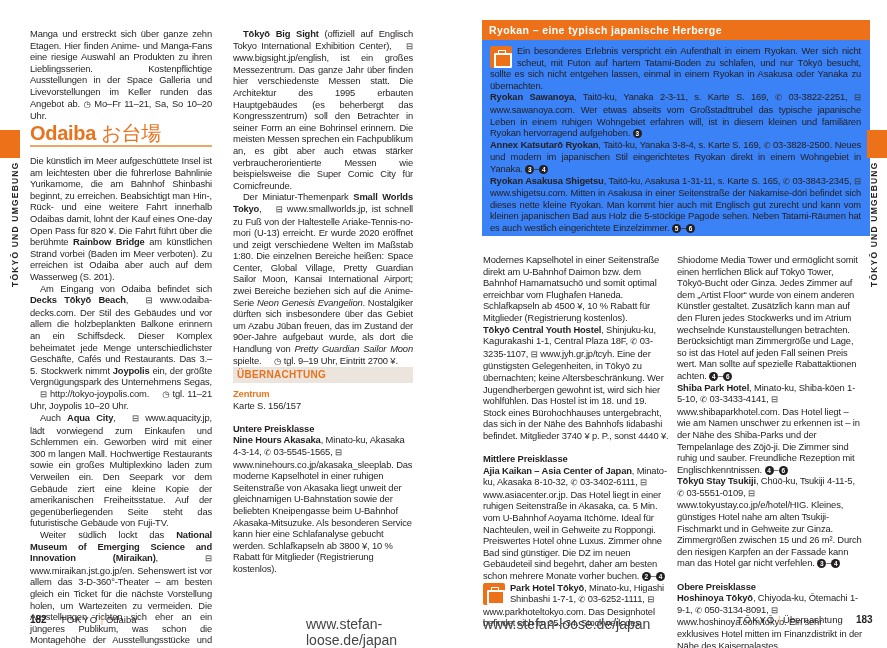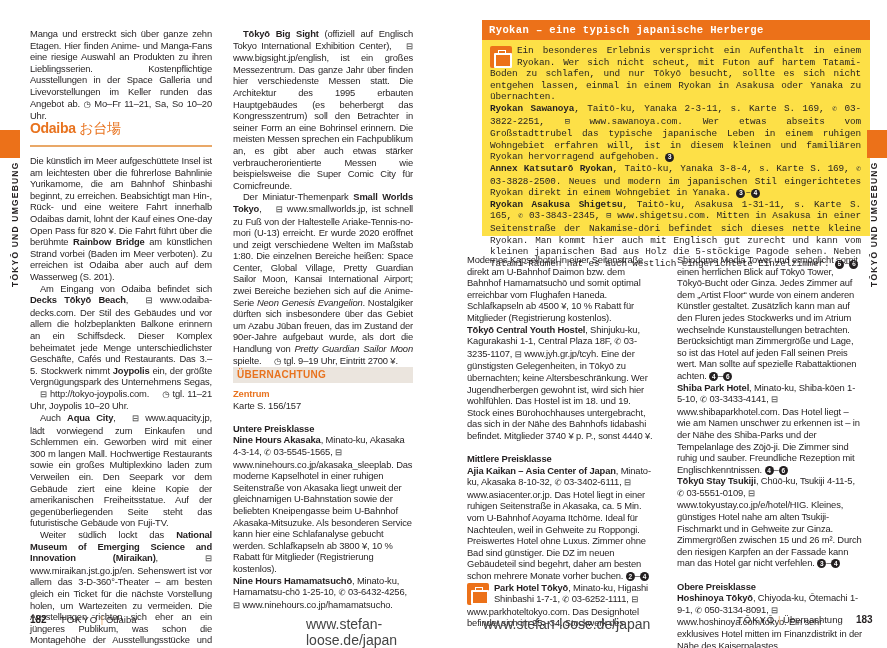--- a/index.html
+++ b/index.html
@@ -8,29 +8,29 @@
   .page { position: absolute; top: 0; height: 648px; }
   .col { position: absolute; font-family: Liberation Sans, sans-serif; font-size: 9.4px; line-height: 11.6px; text-align: justify; letter-spacing: -0.15px; }
   .col p { margin: 0; }
   .col p.indent { text-indent: 10px; }
   .col .gap { height: 11.6px; }
   .col.left { text-align: left; }
   b { font-weight: bold; }
   i { font-style: italic; }
   .icon-glyph { display: inline-block; font-size: 8.5px; color: #333; }
   .numdot { display: inline-block; width: 9px; height: 9px; border-radius: 50%; background: #231f20; color: #fff; font-size: 6.5px; line-height: 9px; text-align: center; font-weight: bold; vertical-align: 0px; }
-  .h-section { position: absolute; font-family: "Liberation Sans", sans-serif; font-weight: bold; color: #e8731f; font-size: 14px; letter-spacing: -0.3px; }
+  .h-section { position: absolute; font-family: "Liberation Sans", sans-serif; font-weight: bold; color: #e8731f; font-size: 20px; letter-spacing: -0.3px; }
   .h-section .jp { font-weight: normal; color: #e8731f; }
   .h-rule { position: absolute; height: 1.5px; background: #e9a868; }
   .side-tab { position: absolute; width: 20px; height: 28px; background: #ec7119; }
   .side-label { position: absolute; font-family: "Liberation Sans", sans-serif; font-weight: bold; font-size: 8.5px; letter-spacing: 1.2px; color: #231f20; transform-origin: left top; white-space: nowrap; }
   .sub-band { position: absolute; background: #ebe5de; height: 16px; }
   .sub-band span { position: absolute; left: 4px; top: 2px; font-weight: bold; color: #e8731f; font-size: 10px; letter-spacing: 0.3px; }
   .orange-sub { color: #e8731f; font-weight: bold; }
-  .box { position: absolute; background: #fde047; font-family: Liberation Mono, monospace; }
+  .box { position: absolute; background: #3b82f6; }
   .box-head { position: absolute; left: 0; top: 0; right: 0; height: 20px; background: #ec7119; color: #fff; font-weight: bold; font-size: 10.5px; letter-spacing: 0.4px; padding: 4px 7px; }
   .box-body { position: absolute; left: 8px; right: 9px; top: 25px; font-size: 9.4px; line-height: 11.6px; text-align: justify; letter-spacing: -0.15px; }
   .suitcase { float: left; width: 22px; height: 22px; background: #ec7119; border-radius: 2px; margin: 1px 5px 0 0; position: relative; }
   .suitcase::before { content: ""; position: absolute; left: 4px; top: 7px; width: 14px; height: 11px; border: 2px solid #fff; border-radius: 1px; }
   .suitcase::after { content: ""; position: absolute; left: 8px; top: 4px; width: 6px; height: 4px; border: 1.5px solid #fff; border-bottom: none; }
   .footer { position: absolute; font-size: 9.5px; color: #231f20; white-space: nowrap; }
   .footer .pnum { font-weight: bold; font-size: 10px; }
   .footer .sep { color: #e9a868; }
   .footer .title { letter-spacing: 1px; }
   .url-foot { position: absolute; font-size: 14px; color: #444; }
@@ -68,21 +68,20 @@
   <div class="sub-band" style="left:233px;top:367px;width:180px;">
     <span>ÜBERNACHTUNG</span>
   </div>
 
   <div class="col left" style="left:233px;top:388px;width:180px;">
     <p class="orange-sub">Zentrum</p>
     <p>Karte S. 156/157</p>
     <div class="gap"></div>
     <p><b>Untere Preisklasse</b></p>
     <p><b>Nine Hours Akasaka</b><span>, Minato-ku, Akasaka 4-3-14, </span><span class="icon-glyph">✆</span> <span>03-5545-1565</span>, <span class="icon-glyph">⊟</span> <span>www.ninehours.co.jp/akasaka_sleeplab</span><span>. Das moderne Kapselhotel in einer ruhigen Seitenstraße von Akasaka liegt unweit der gleichnamigen U-Bahnstation sowie der beliebten Kneipengasse beim U-Bahnhof Akasaka-Mitsuzuke. Als besonderen Service kann hier eine Schlafanalyse gebucht werden. Schlafkapseln ab 3800 ¥, 10 % Rabatt für Mitglieder (Registrierung kostenlos).</span></p>
-    <p><b>Nine Hours Hamamatsuchō</b><span>, Minato-ku, Hamamatsu-chō 1-25-10, </span><span class="icon-glyph">✆</span> <span>03-6432-4256</span>, <span class="icon-glyph">⊟</span> <span>www.ninehours.co.jp/hamamatsucho</span><span>.</span></p>
   </div>
 
   <div class="footer" style="left:30px;top:614px;">
     <span class="pnum">182</span>
     &nbsp;&nbsp;&nbsp;
     <span class="title">TŌKYŌ</span>
     <span class="sep">|</span>
     <span>Odaiba</span>
   </div>
   <div class="url-foot" style="left:306px;top:616px;">www.stefan-loose.de/japan</div>
@@ -96,21 +95,21 @@
       <p><span class="suitcase"></span><span>Ein besonderes Erlebnis verspricht ein Aufenthalt in einem Ryokan. Wer sich nicht scheut, mit Futon auf hartem Tatami-Boden zu schlafen, und nur Tōkyō besucht, sollte es sich nicht entgehen lassen, einmal in einem Ryokan in Asakusa oder Yanaka zu übernachten.</span></p>
       <p><b>Ryokan Sawanoya</b><span>, Taitō-ku, Yanaka 2-3-11, s. Karte S. 169, </span><span class="icon-glyph">✆</span> <span>03-3822-2251</span>, <span class="icon-glyph">⊟</span> <span>www.sawanoya.com</span><span>. Wer etwas abseits vom Großstadttrubel das typische japanische Leben in einem ruhigen Wohngebiet erfahren will, ist in diesem kleinen und familiären Ryokan hervorragend aufgehoben.</span> <span class="numdot">3</span></p>
       <p><b>Annex Katsutarō Ryokan</b><span>, Taitō-ku, Yanaka 3-8-4, s. Karte S. 169, </span><span class="icon-glyph">✆</span> <span>03-3828-2500</span><span>. Neues und modern im japanischen Stil eingerichtetes Ryokan direkt in einem Wohngebiet in Yanaka.</span> <span class="numdot">3</span><span>–</span><span class="numdot">4</span></p>
       <p><b>Ryokan Asakusa Shigetsu</b><span>, Taitō-ku, Asakusa 1-31-11, s. Karte S. 165, </span><span class="icon-glyph">✆</span> <span>03-3843-2345</span>, <span class="icon-glyph">⊟</span> <span>www.shigetsu.com</span><span>. Mitten in Asakusa in einer Seitenstraße der Nakamise-dōri befindet sich dieses nette kleine Ryokan. Man kommt hier auch mit Englisch gut zurecht und kann vom kleinen japanischen Bad aus Holz die 5-stöckige Pagode sehen. Neben Tatami-Räumen hat es auch westlich eingerichtete Einzelzimmer.</span> <span class="numdot">5</span><span>–</span><span class="numdot">6</span></p>
     </div>
   </div>
 
   <div class="side-tab" style="left:424px;top:130px;"></div>
   <div class="side-label" style="left:426px;top:287px;transform:rotate(-90deg);">TŌKYŌ UND UMGEBUNG</div>
 
-  <div class="col left" style="left:24px;top:254px;width:188px;">
+  <div class="col left" style="left:40px;top:254px;width:188px;">
     <p>Modernes Kapselhotel in einer Seitenstraße direkt am U-Bahnhof Daimon bzw. dem Bahnhof Hamamatsuchō und somit optimal erreichbar vom Flughafen Haneda. Schlafkapseln ab 4500 ¥, 10 % Rabatt für Mitglieder (Registrierung kostenlos).</p>
     <p><b>Tōkyō Central Youth Hostel</b><span>, Shinjuku-ku, Kagurakashi 1-1, Central Plaza 18F, </span><span class="icon-glyph">✆</span> <span>03-3235-1107</span>, <span class="icon-glyph">⊟</span> <span>www.jyh.gr.jp/tcyh</span><span>. Eine der günstigsten Gelegenheiten, in Tōkyō zu übernachten; keine Altersbeschränkung. Wer Jugendherbergen gewohnt ist, wird sich hier wohlfühlen. Das Hostel ist im 18. und 19. Stock eines Bürohochhauses untergebracht, das sich in der Nähe des Bahnhofs Iidabashi befindet. Mitglieder 3740 ¥ p. P., sonst 4440 ¥.</span></p>
     <div class="gap"></div>
     <p><b>Mittlere Preisklasse</b></p>
     <p><b>Ajia Kaikan – Asia Center of Japan</b><span>, Minato-ku, Akasaka 8-10-32, </span><span class="icon-glyph">✆</span> <span>03-3402-6111</span>, <span class="icon-glyph">⊟</span> <span>www.asiacenter.or.jp</span><span>. Das Hotel liegt in einer ruhigen Seitenstraße in Akasaka, ca. 5 Min. vom U-Bahnhof Aoyama Itchōme. Ideal für Nachteulen, weil in Gehweite zu Roppongi. Preiswertes Hotel ohne Luxus. Zimmer ohne Bad sind günstiger. Die DZ im neuen Gebäudeteil sind begehrt, daher am besten schon mehrere Monate vorher buchen.</span> <span class="numdot">2</span><span>–</span><span class="numdot">4</span></p>
     <p><span class="suitcase"></span><b>Park Hotel Tōkyō</b><span>, Minato-ku, Higashi Shinbashi 1-7-1, </span><span class="icon-glyph">✆</span> <span>03-6252-1111</span>, <span class="icon-glyph">⊟</span> <span>www.parkhoteltokyo.com</span><span>. Das Designhotel befindet sich im 25.–34. Stockwerk des</span></p>
   </div>
 
   <div class="col left" style="left:234px;top:254px;width:186px;">
     <p><span>Shiodome Media Tower und ermöglicht somit einen herrlichen Blick auf Tōkyō Tower, Tōkyō-Bucht oder Ginza. Jedes Zimmer auf dem „Artist Floor“ wurde von einem anderen Künstler gestaltet. Zusätzlich kann man auf den Fluren jedes Stockwerks und im Atrium wechselnde Kunstaustellungen betrachten. Berücksichtigt man Zimmergröße und Lage, so ist das Hotel auf jeden Fall seinen Preis wert. Man sollte auf spezielle Rabattaktionen achten.</span> <span class="numdot">4</span><span>–</span><span class="numdot">6</span></p>

